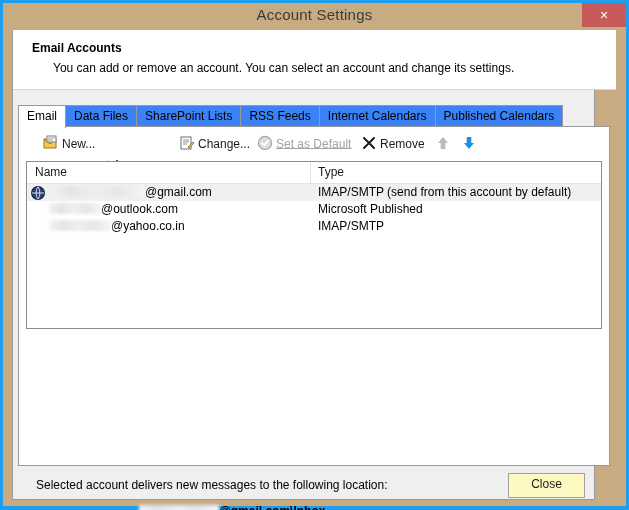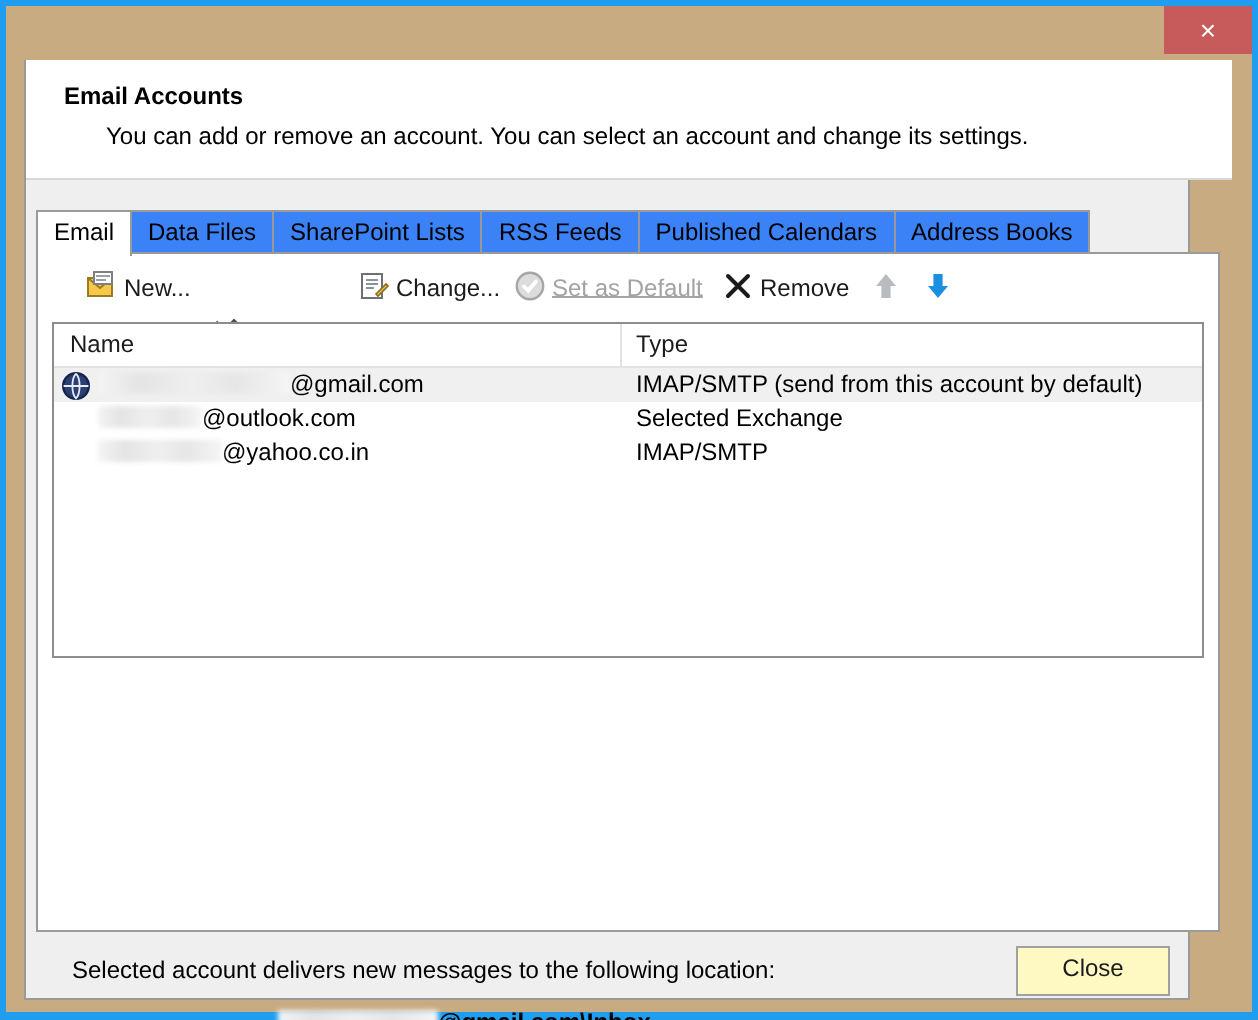--- a/index.html
+++ b/index.html
@@ -258,37 +258,39 @@
     cursor: pointer;
     font-family: "Liberation Sans", sans-serif;
   }
 </style>
 </head>
 <body>
 
 <div id="window">
 
   <div id="titlebar">
+    <div id="title-text">Account Settings</div>
     <div id="close-box">
       <span>×</span>
     </div>
   </div>
 
   <div id="client">
 
     <div id="header">
       <div id="header-title">Email Accounts</div>
       <div id="header-sub">You can add or remove an account. You can select an account and change its settings.</div>
     </div>
 
     <div id="tabstrip">
         <div class="tab active"><span>Email</span></div>
         <div class="tab"><span>Data Files</span></div>
         <div class="tab"><span>SharePoint Lists</span></div>
         <div class="tab"><span>RSS Feeds</span></div>
+        <div class="tab"><span>Internet Calendars</span></div>
         <div class="tab"><span>Published Calendars</span></div>
         <div class="tab"><span>Address Books</span></div>
       </div>
 
     <div id="tabpage">
 
       <div id="cmdbar">
           <div class="cmd" style="left: 24px;"><span class="cmd-ico"><svg viewBox="0 0 16 16" width="16" height="16">
                 <rect x="1" y="4" width="12" height="9" fill="#f7c948" stroke="#9a7b22" stroke-width="1"></rect>
                 <path d="M1 4 L7 9 L13 4" fill="none" stroke="#9a7b22" stroke-width="1"></path>
@@ -330,21 +332,21 @@
             <div class="row selected">
               <span class="r-icon"><svg viewBox="0 0 16 16" width="16" height="16">
                   <circle cx="8" cy="8" r="6.4" fill="#2b3f73" stroke="#16254a" stroke-width="1.2"></circle>
                   <path d="M1.8 8 H14.2 M8 1.8 C5.6 4.2 5.6 11.8 8 14.2 C10.4 11.8 10.4 4.2 8 1.8" fill="none" stroke="#e8ecf5" stroke-width=".9"></path>
                 </svg></span>
               <span class="r-name"><span class="redact blur" style="width: 96px;"></span><span>@gmail.com</span></span>
               <span class="r-type">IMAP/SMTP (send from this account by default)</span>
             </div>
             <div class="row">
               <span class="r-name"><span class="redact blur" style="width: 52px;"></span><span>@outlook.com</span></span>
-              <span class="r-type">Selected Exchange</span>
+              <span class="r-type">Microsoft Published</span>
             </div>
             <div class="row">
               <span class="r-name"><span class="redact blur" style="width: 62px;"></span><span>@yahoo.co.in</span></span>
               <span class="r-type">IMAP/SMTP</span>
             </div>
           </div>
       </div>
 
       <div id="deliver-label">Selected account delivers new messages to the following location:</div>
       <div id="deliver-inbox"><span class="redact blur" style="width: 80px;"></span><span>@gmail.com\Inbox</span></div>

